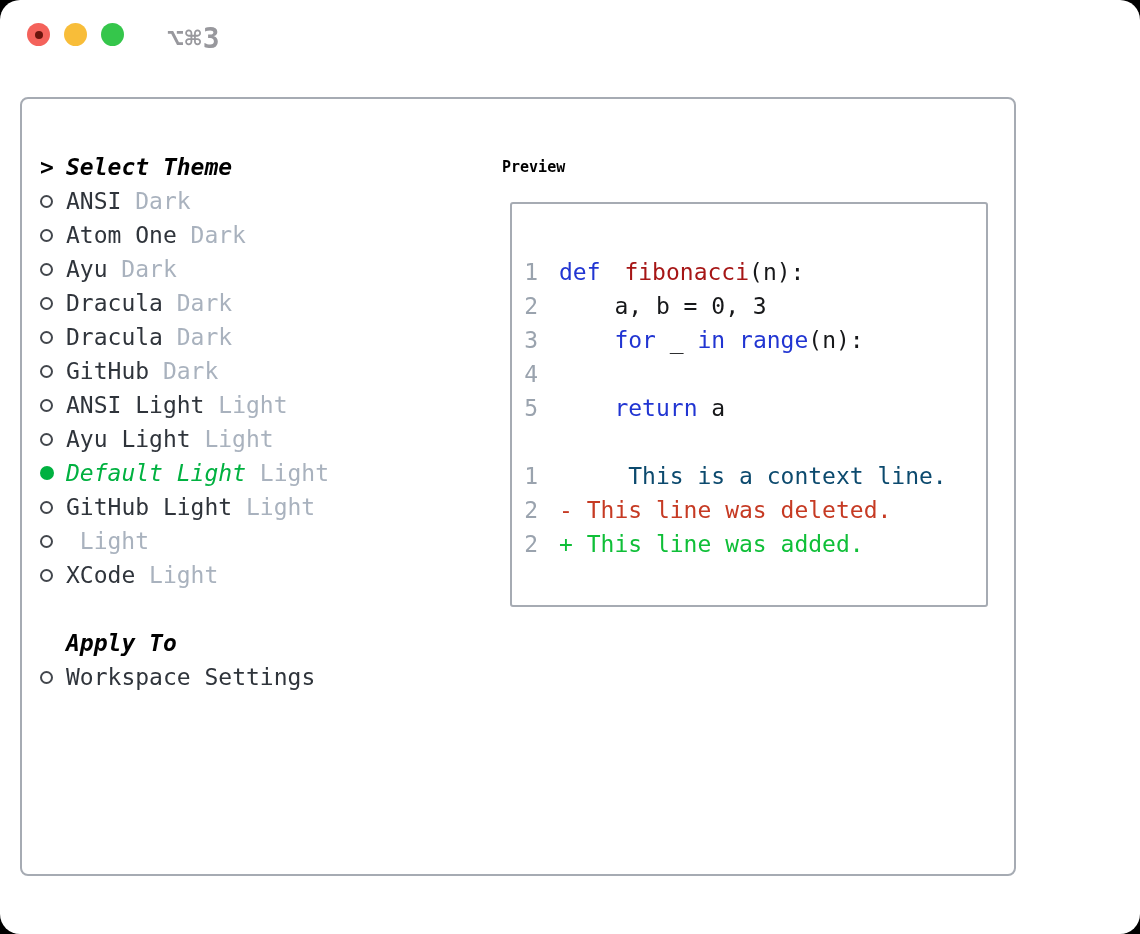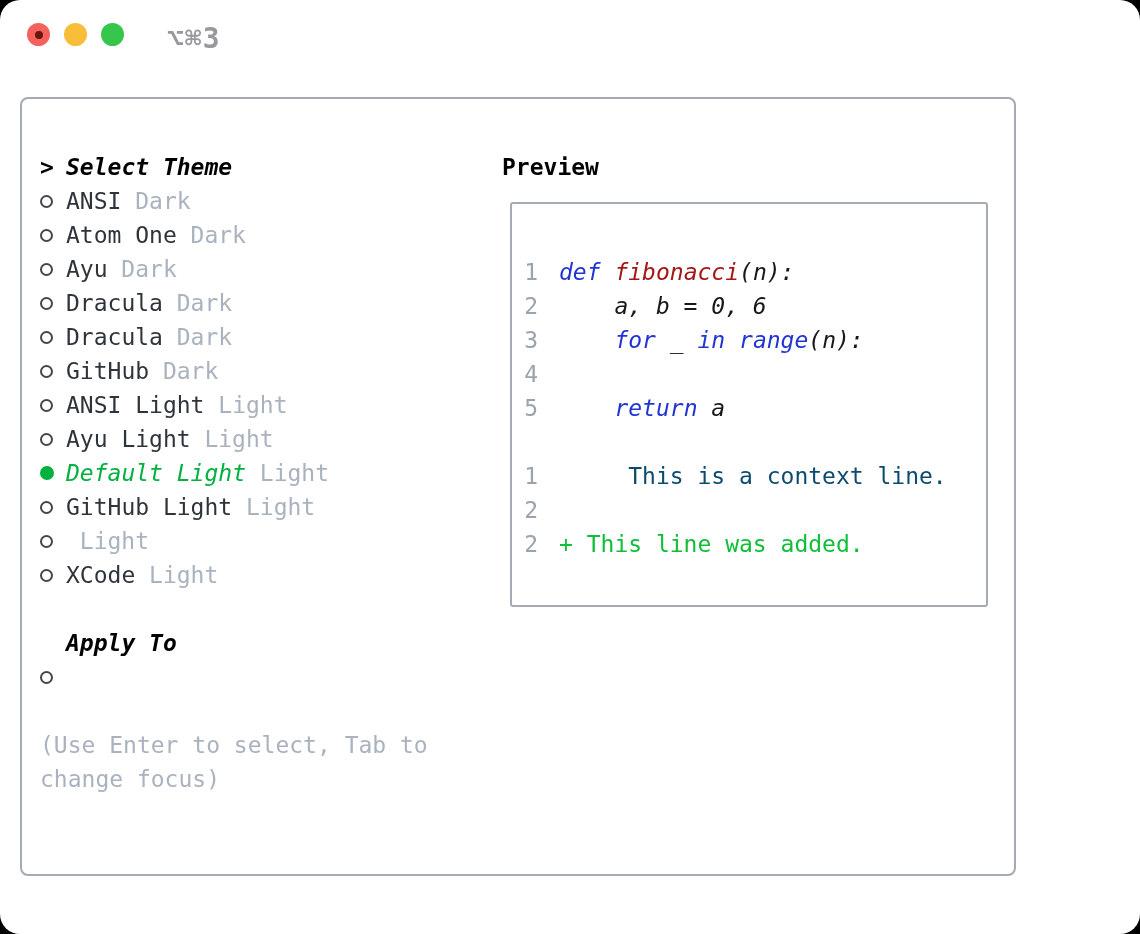--- a/index.html
+++ b/index.html
@@ -30,31 +30,31 @@
   .circle.sel{width:14px;height:14px;border:none;background:var(--accent);}
   .prompt{font-weight:bold;color:#000;}
   .hdr{font-weight:bold;color:#000;font-style:italic;}
   .name{white-space:pre;text-align:right;}
   .row.selected .name{color:var(--accent);font-style:italic;}
   .tag{color:#a9b2be;margin-left:13.8px;white-space:pre;text-align:right;}
   .spacer{height:34px;}
   .hint{color:#a9b2be;width:404px;white-space:normal;}
 
   
-  .preview-title{position:absolute;left:480px;top:51px;font-size:23px;line-height:34px;
+  .preview-title{position:absolute;left:480px;top:51px;font-size:15px;line-height:34px;
                  font-weight:bold;color:#000;}
   .pbox{position:absolute;left:488px;top:103px;width:478px;height:405px;box-sizing:border-box;
         border:2px solid #a6abb3;border-radius:3px;background:#fff;
         padding:51px 0 0 12px;overflow:hidden;}
   .cline{display:flex;height:34px;line-height:34px;font-size:23px;}
   .ln{width:14px;flex:none;text-align:right;color:#9aa3ae;margin-right:21px;white-space:pre;}
   .ctext{white-space:pre;color:#17181a;}
-  .tok{white-space:pre;font-style:italic;}
+  .tok{white-space:pre;}
   .tok-kw{color:#2135d2;}
-  .tok-fn{color:#a61616;}
+  .tok-fn{color:#a61616;margin-left:10px;}
   .tok-pl{color:#17181a;}
   .k-ctx{color:#0c4a6e;}
   .k-del{color:#c63a23;}
   .k-add{color:#0fbf38;}
 </style>
 </head>
 <body>
 
 <div class="window">
 
@@ -82,54 +82,54 @@
         <div class="row"><span class="marker"><span class="circle"></span></span><span class="name">Dracula</span><span class="tag">Dark</span></div>
         <div class="row"><span class="marker"><span class="circle"></span></span><span class="name">GitHub</span><span class="tag">Dark</span></div>
         <div class="row"><span class="marker"><span class="circle"></span></span><span class="name">ANSI Light</span><span class="tag">Light</span></div>
         <div class="row"><span class="marker"><span class="circle"></span></span><span class="name">Ayu Light</span><span class="tag">Light</span></div>
         <div class="row selected"><span class="marker"><span class="circle sel"></span></span><span class="name">Default Light</span><span class="tag">Light</span></div>
         <div class="row"><span class="marker"><span class="circle"></span></span><span class="name">GitHub Light</span><span class="tag">Light</span></div>
         <div class="row"><span class="marker"><span class="circle"></span></span><span class="tag">Light</span></div>
         <div class="row"><span class="marker"><span class="circle"></span></span><span class="name">XCode</span><span class="tag">Light</span></div>
         <div class="spacer"></div>
         <div class="row"><span class="marker"></span><span class="hdr">Apply To</span></div>
-        <div class="row"><span class="marker"><span class="circle"></span></span></div>
+        <div class="row"><span class="marker"><span class="circle"></span></span><span class="name">Workspace Settings</span></div>
         <div class="spacer"></div>
-        <div class="hint">(Use Enter to select, Tab to change focus)</div>
       </div>
 
     <div class="preview-title">Preview</div>
 
     <div class="pbox" id="pbox">
         <div class="cline">
           <span class="ln">1</span>
           <span class="ctext"><span class="tok tok-kw">def</span><span class="tok tok-pl"> </span><span class="tok tok-fn">fibonacci</span><span class="tok tok-pl">(n):</span></span>
         </div>
         <div class="cline">
           <span class="ln">2</span>
-          <span class="ctext"><span class="tok tok-pl">    a, b = 0, 6</span></span>
+          <span class="ctext"><span class="tok tok-pl">    a, b = 0, 3</span></span>
         </div>
         <div class="cline">
           <span class="ln">3</span>
           <span class="ctext"><span class="tok tok-pl">    </span><span class="tok tok-kw">for</span><span class="tok tok-pl"> _ </span><span class="tok tok-kw">in</span><span class="tok tok-pl"> </span><span class="tok tok-kw">range</span><span class="tok tok-pl">(n):</span></span>
         </div>
         <div class="cline">
           <span class="ln">4</span>
         </div>
         <div class="cline">
           <span class="ln">5</span>
           <span class="ctext"><span class="tok tok-pl">    </span><span class="tok tok-kw">return</span><span class="tok tok-pl"> a</span></span>
         </div>
         <div class="cline"></div>
         <div class="cline">
           <span class="ln">1</span>
           <span class="ctext k-ctx">     This is a context line.</span>
         </div>
         <div class="cline">
           <span class="ln">2</span>
+          <span class="ctext k-del">- This line was deleted.</span>
         </div>
         <div class="cline">
           <span class="ln">2</span>
           <span class="ctext k-add">+ This line was added.</span>
         </div>
       </div>
 
   </div>
 </div>
 

